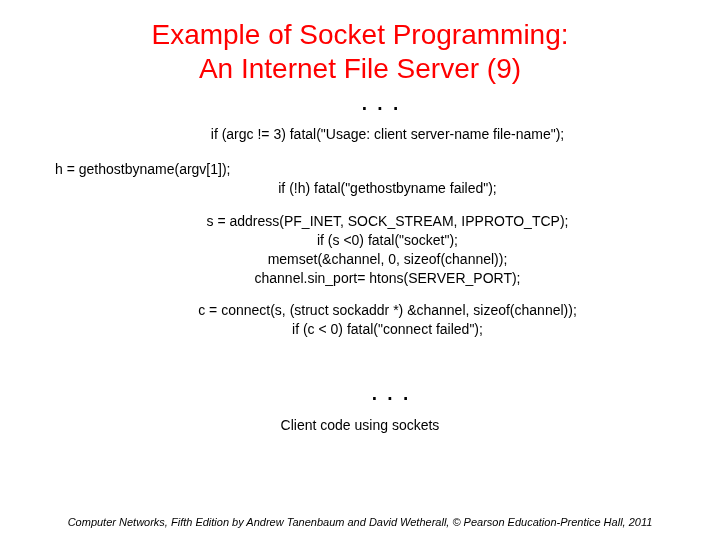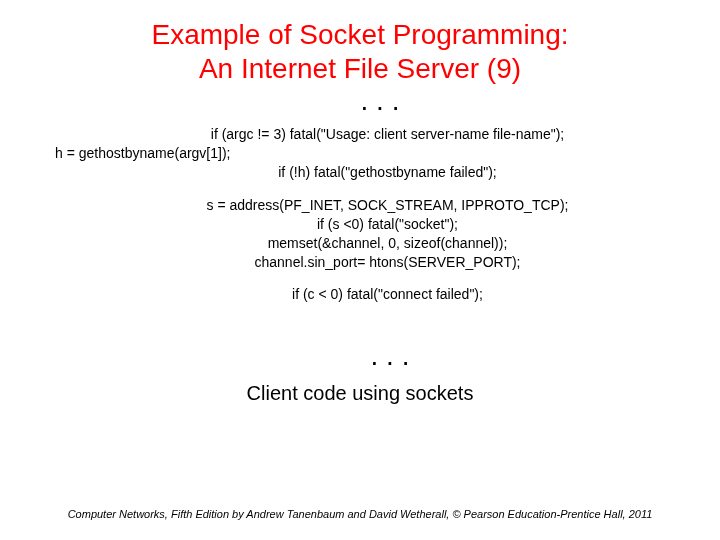--- a/index.html
+++ b/index.html
@@ -37,30 +37,30 @@
       font-family: Arial, Helvetica, sans-serif;
       font-size: 14px;
       line-height: 1.35;
     }
     .code-line {
       white-space: pre;
     }
     .comment-line {
       display: flex;
     }
-    .comment-left { display: inline-block; }
+    .comment-left { display: inline-block; margin-top: 16px; }
     .comment-right { display: inline-block; padding-left: 140px; }
     .caption {
       text-align: center;
-      font-size: 20px;
+      font-size: 14px;
       margin-top: 12px;
     }
     .footer {
       position: absolute;
-      bottom: 20px;
+      bottom: 12px;
       left: 0;
       right: 0;
       text-align: center;
       font-size: 11px;
       font-style: italic;
     }
     .spacer { height: 14px; }
   </style>
 </head>
 <body>
@@ -77,20 +77,21 @@
   <div class="comment-line">
     <span class="comment-left">h = gethostbyname(argv[1]);</span>
   </div>
   <div class="code-line">if (!h) fatal("gethostbyname failed");</div>
   <div class="spacer"></div>
   <div class="code-line">s = address(PF_INET, SOCK_STREAM, IPPROTO_TCP);</div>
   <div class="code-line">if (s &lt;0) fatal("socket");</div>
   <div class="code-line">memset(&amp;channel, 0, sizeof(channel));</div>
   <div class="code-line">channel.sin_port= htons(SERVER_PORT);</div>
   <div class="spacer"></div>
+  <div class="code-line">c = connect(s, (struct sockaddr *) &amp;channel, sizeof(channel));</div>
   <div class="code-line">if (c &lt; 0) fatal("connect failed");</div>
 </div>
 
 <div class="ellipsis-bottom">. . .</div>
 
 <div class="caption">Client code using sockets</div>
 
 <div class="footer">Computer Networks, Fifth Edition by Andrew Tanenbaum and David Wetherall, © Pearson Education-Prentice Hall, 2011</div>
 
 </body></html>

